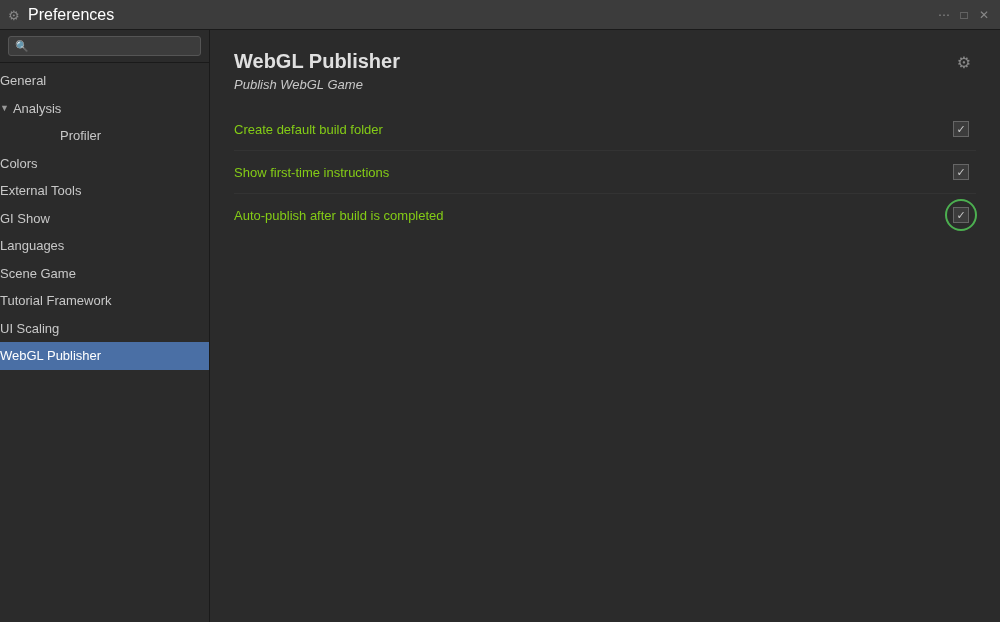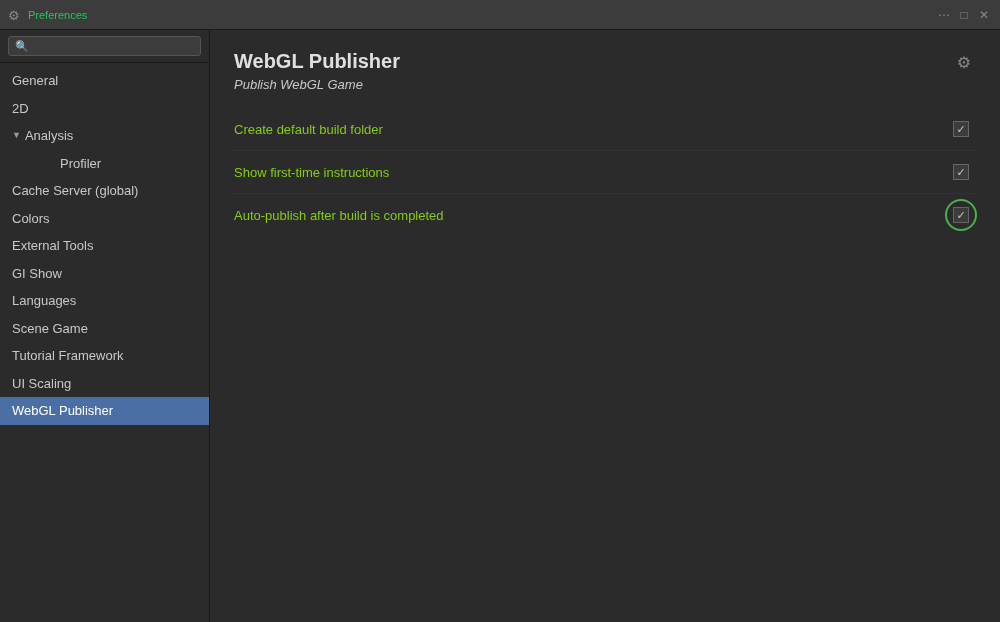--- a/index.html
+++ b/index.html
@@ -31,22 +31,22 @@
       gap: 6px;
     }
 
     .title-bar-icon {
       width: 14px;
       height: 14px;
       color: #888;
     }
 
     .title-bar-title {
-      color: #22c55e;
-      font-size: 11px;
+      color: #ffffff;
+      font-size: 16px;
     }
 
     .title-bar-right {
       display: flex;
       align-items: center;
       gap: 4px;
     }
 
     .title-bar-btn {
       width: 16px;
@@ -106,21 +106,21 @@
       flex: 1;
       width: 100%;
     }
 
     .nav-list {
       list-style: none;
       padding: 4px 0;
     }
 
     .nav-item {
-      padding: 4px 12px;
+      padding: 4px 0;
       cursor: pointer;
       color: #c8c8c8;
       font-size: 13px;
       line-height: 1.5;
     }
 
     .nav-item.active {
       background: #4a6fa5;
       color: #fff;
     }
@@ -277,27 +277,25 @@
   <div class="sidebar">
     <div class="search-bar">
       <div class="search-input-wrapper">
         <span class="search-icon-char">🔍</span>
         <input class="search-input" type="text" style="">
       </div>
     </div>
 
     <ul class="nav-list">
       <li class="nav-item">General</li>
-      <li class="nav-item">2D</li>
       <li class="nav-item section-header">
         <span class="chevron">▼</span>
         <span>Analysis</span>
       </li>
       <li class="nav-item sub">Profiler</li>
-      <li class="nav-item">Cache Server (global)</li>
       <li class="nav-item">Colors</li>
       <li class="nav-item">External Tools</li>
       <li class="nav-item">GI Show</li>
       <li class="nav-item">Languages</li>
       <li class="nav-item">Scene Game</li>
       <li class="nav-item">Tutorial Framework</li>
       <li class="nav-item">UI Scaling</li>
       <li class="nav-item active">WebGL Publisher</li>
     </ul>
   </div>

